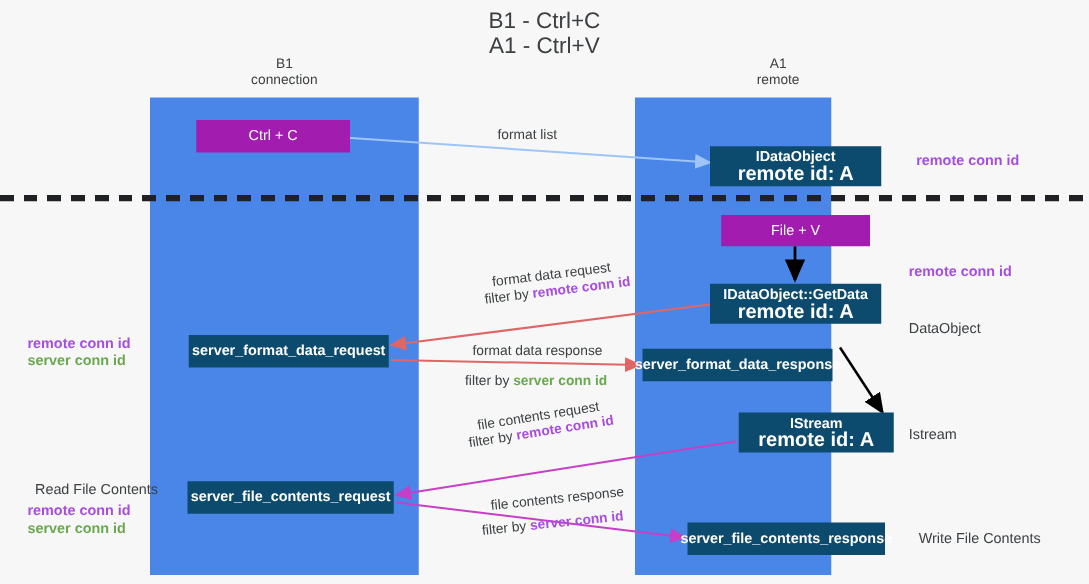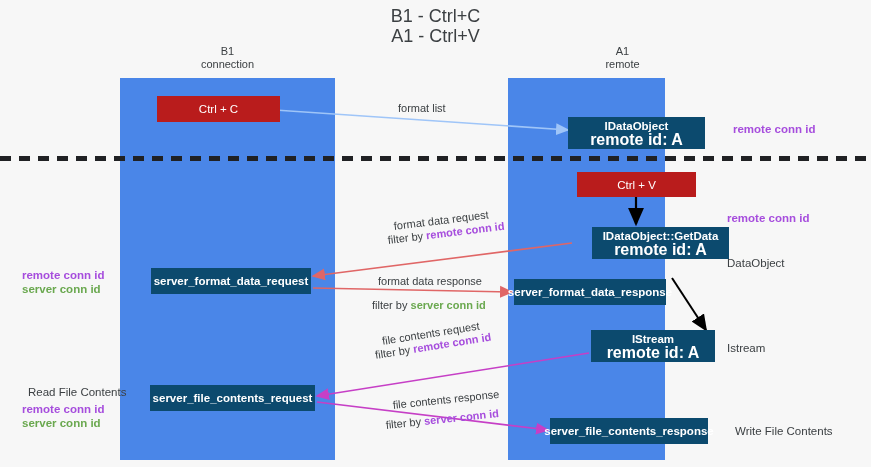--- a/index.html
+++ b/index.html
@@ -37,21 +37,21 @@
     position:absolute;left:0;top:156px;width:871px;height:5px;
     background-image:repeating-linear-gradient(to right,#202124 0px,#202124 11px,transparent 11px,transparent 19px);
   }
 
   
   .box{
     position:absolute;box-sizing:border-box;
     display:flex;flex-direction:column;align-items:center;justify-content:center;
     color:#ffffff;font-size:11.5px;line-height:14px;text-align:center;
   }
-  .box.green{background:#b91c1c;}
+  .box.green{background:#a21caf;}
   .box.orange{background:#0c4a6e;font-weight:bold;}
   .box .l2{font-size:16px;}
 
   
   .note{position:absolute;font-size:11.5px;line-height:14px;}
   .note .purple{color:#a64ddd;font-weight:bold;}
   .note .green{color:#6aa84f;font-weight:bold;}
   .note .plain{color:#3c4043;}
 
   
@@ -122,24 +122,24 @@
   <div class="box green" style="left:157px;top:96px;width:123px;height:26px;">
     <div>Ctrl + C</div>
   </div>
 
   <div class="box orange" style="left:568px;top:117px;width:137px;height:32px;">
     <div>IDataObject</div>
     <div class="l2">remote id: A</div>
   </div>
 
   <div class="box green" style="left:577px;top:172px;width:119px;height:25px;">
-    <div>Ctrl + V</div>
-  </div>
-
-  <div class="box orange" style="left:568px;top:227px;width:137px;height:32px;margin-left:24px;">
+    <div>File + V</div>
+  </div>
+
+  <div class="box orange" style="left:568px;top:227px;width:137px;height:32px;">
     <div>IDataObject::GetData</div>
     <div class="l2">remote id: A</div>
   </div>
 
   <div class="box orange" style="left:151px;top:268px;width:160px;height:26px;">
     <div>server_format_data_request</div>
   </div>
 
   <div class="box orange" style="left:514px;top:279px;width:152px;height:26px;">
     <div>server_format_data_response</div>

